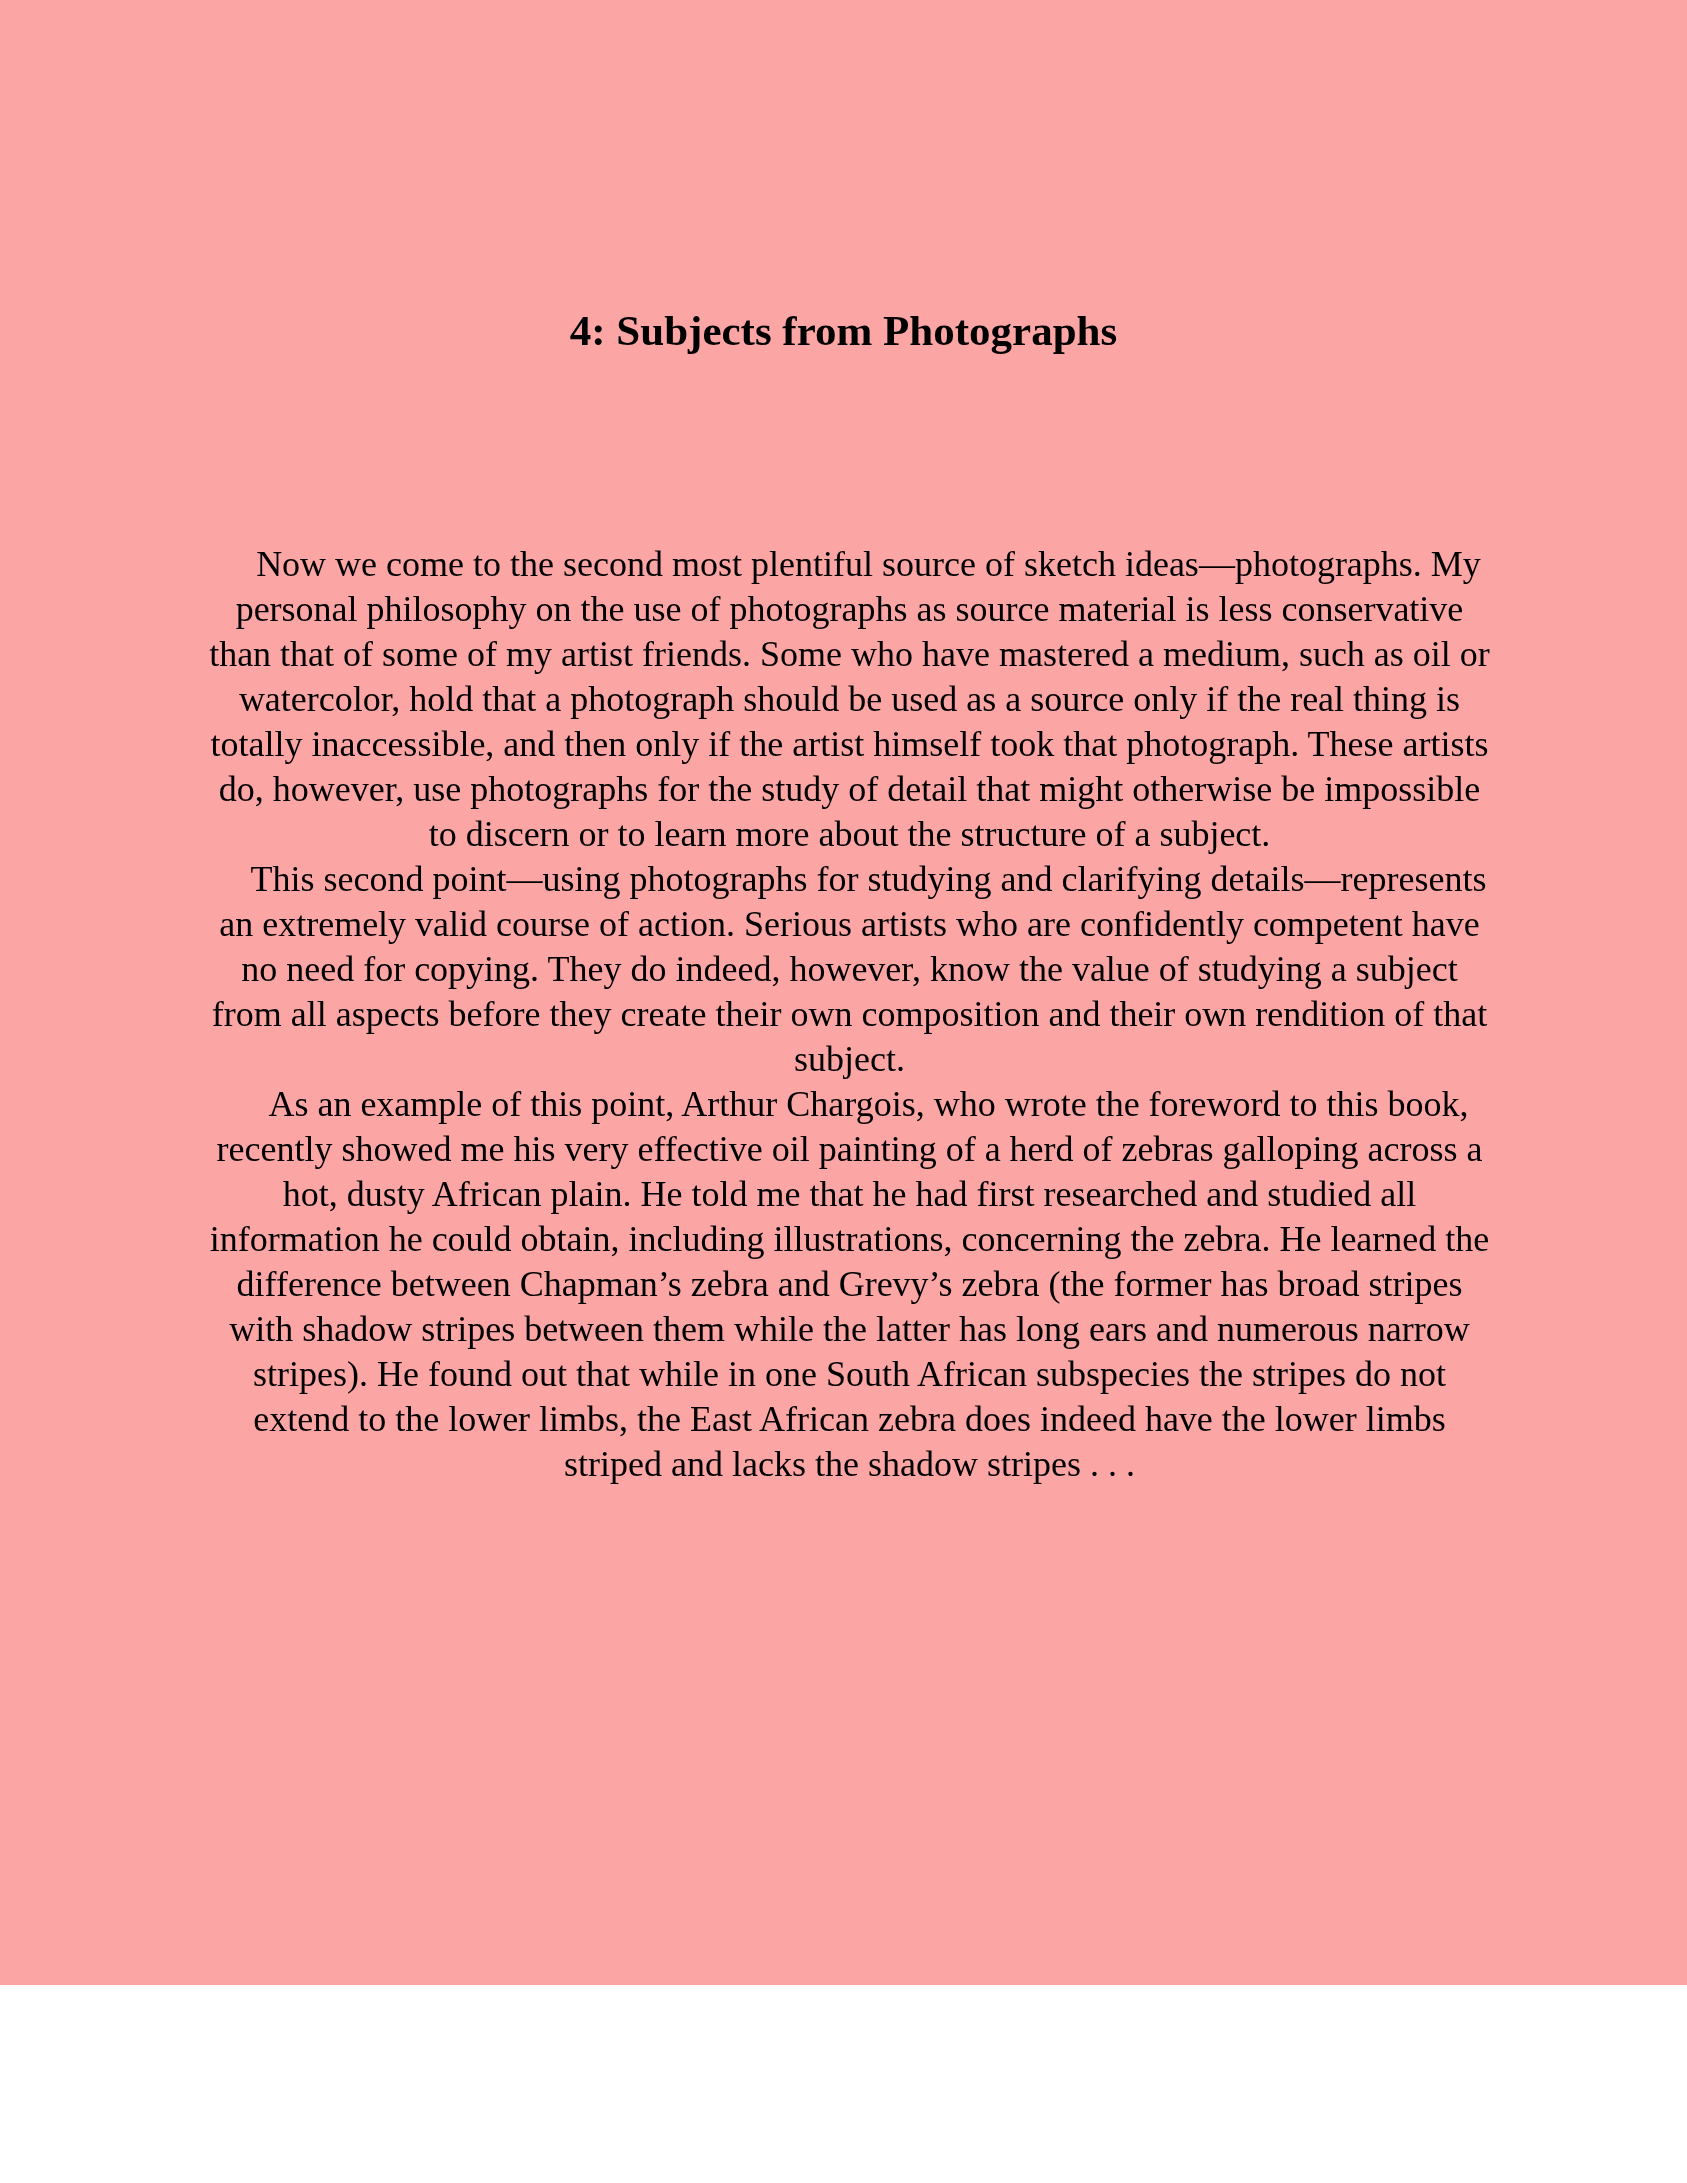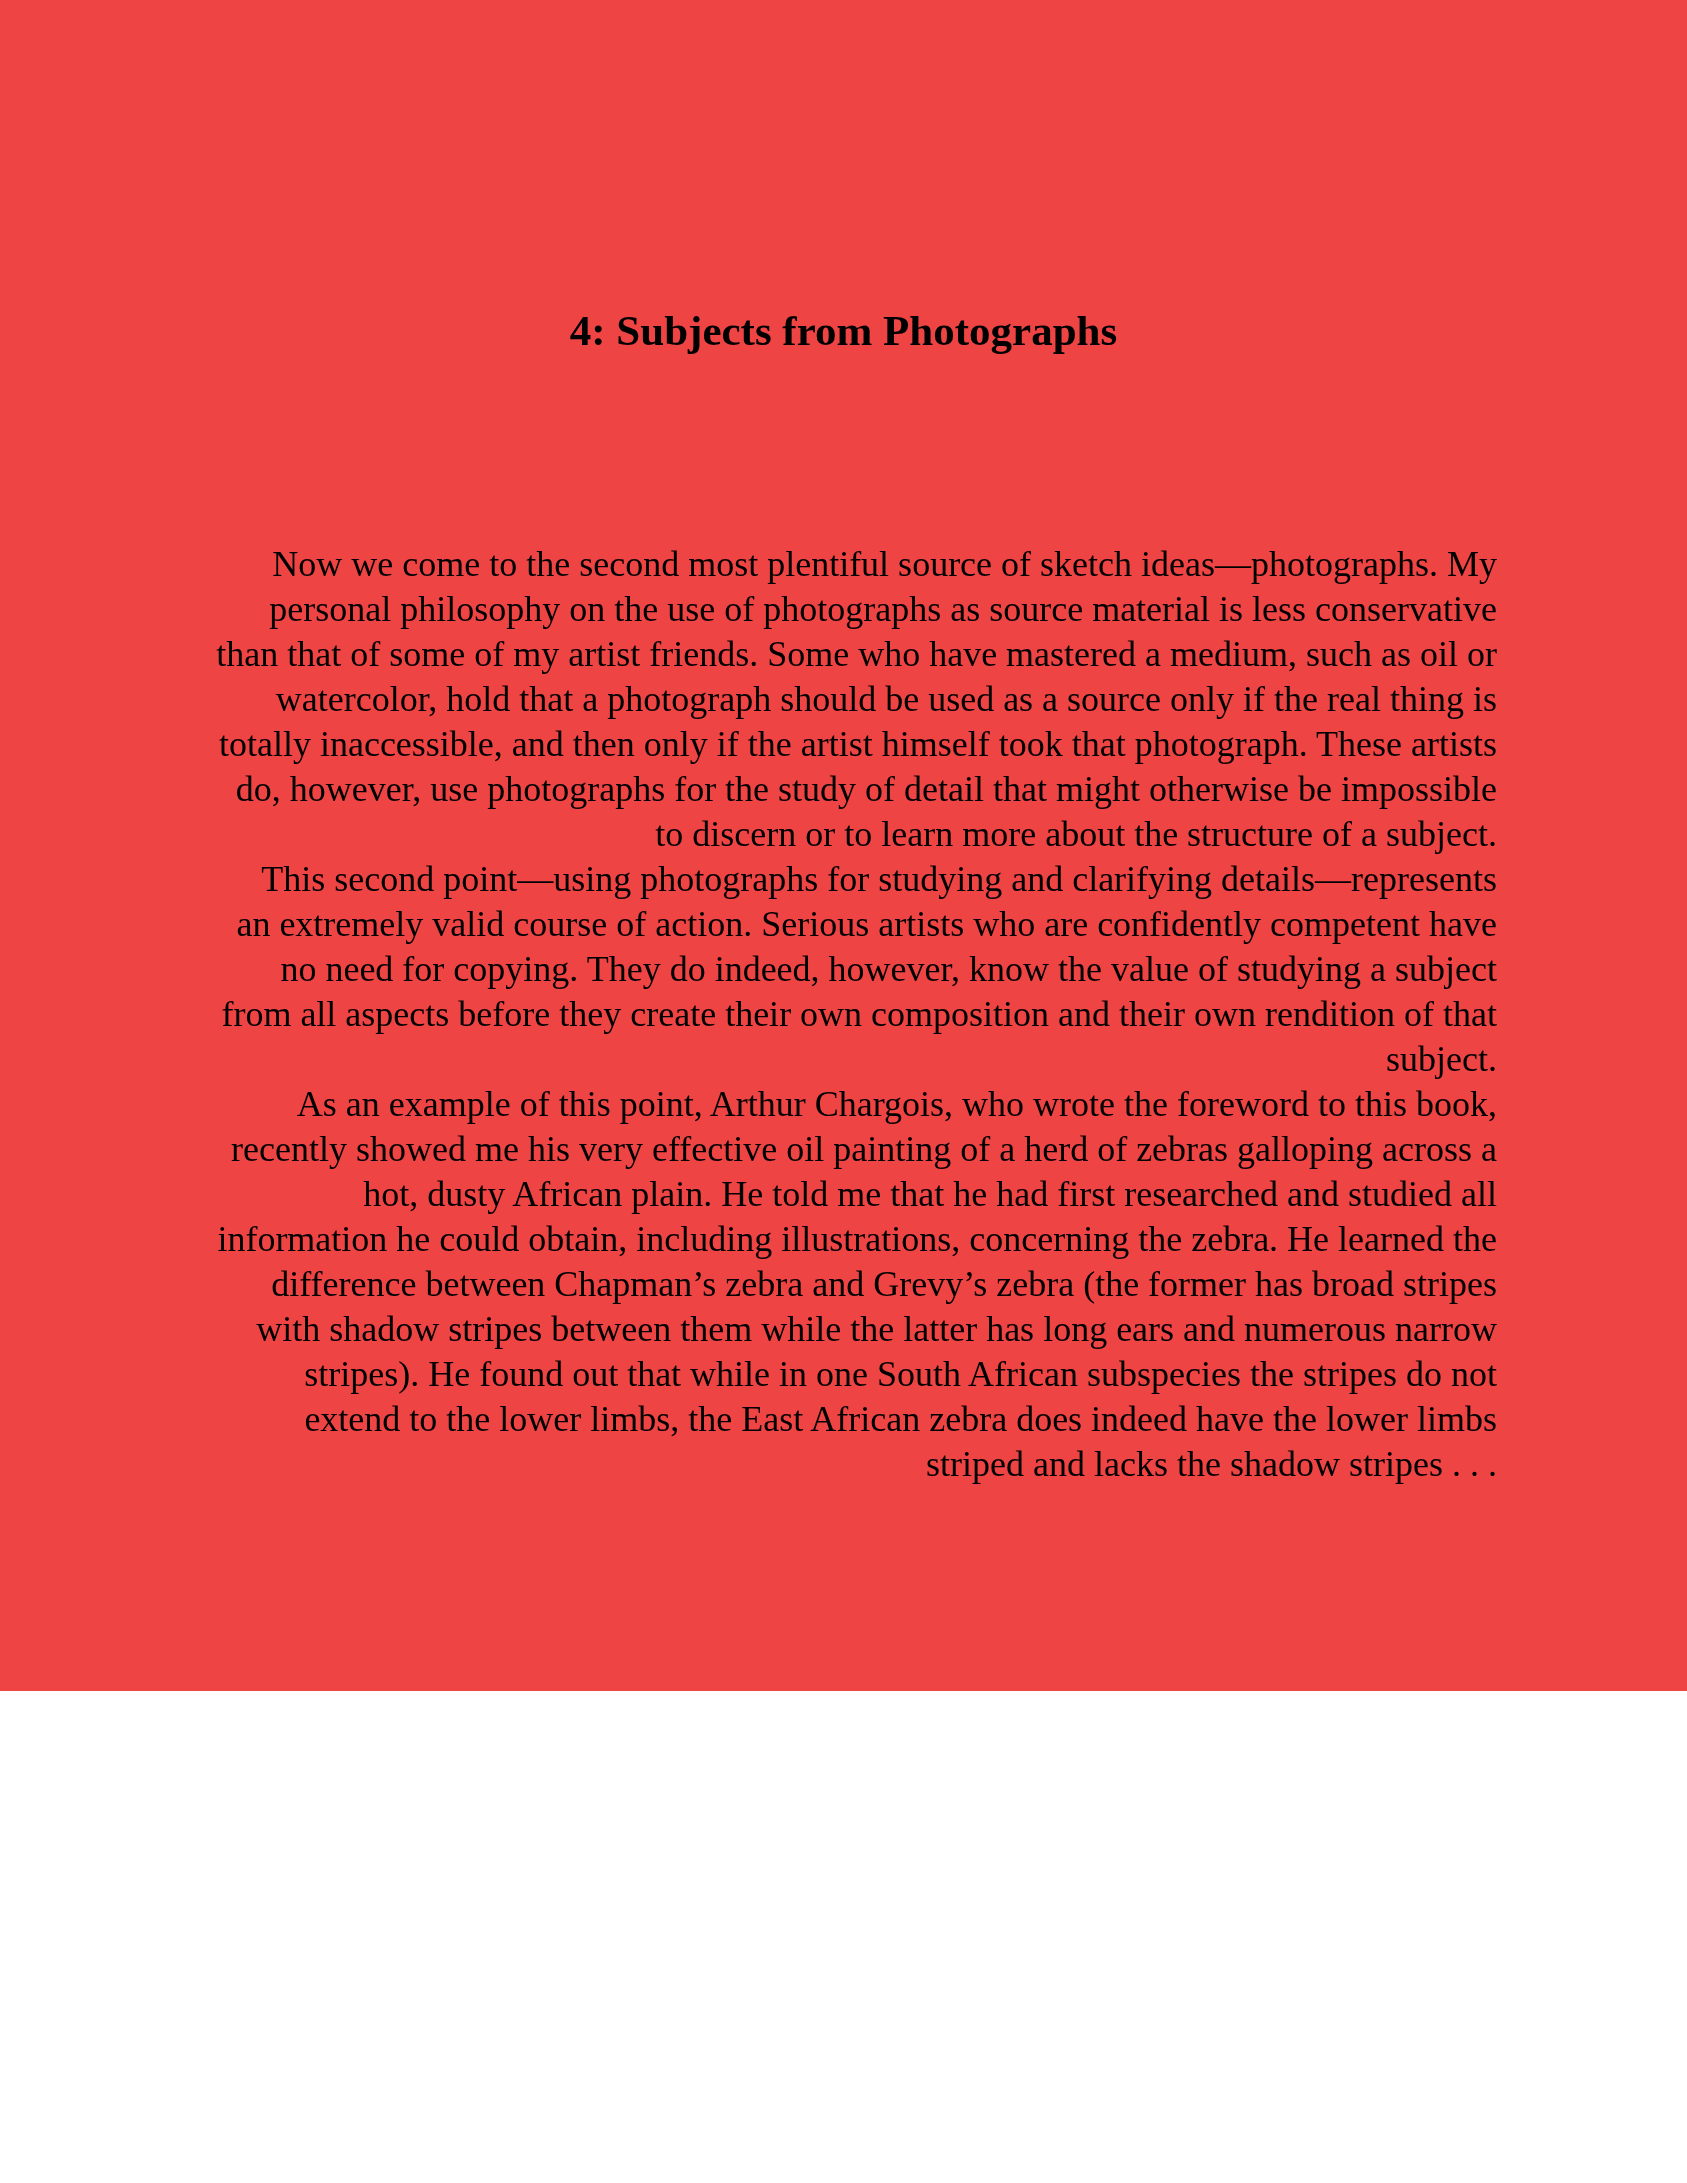--- a/index.html
+++ b/index.html
@@ -3,22 +3,22 @@
 <meta charset="utf-8">
 <style>
   html, body {
     margin: 0;
     padding: 0;
     background: #ffffff;
   }
   .page {
     position: relative;
     width: 1687px;
-    height: 1691px;
-    background: #ef4444;
+    height: 1985px;
+    background: #fca5a5;
     overflow: hidden;
     font-family: "Liberation Serif", serif;
     color: #000000;
   }
   .chapter-title {
     position: absolute;
     top: 306px;
     left: 0;
     width: 1687px;
     margin: 0;
@@ -31,21 +31,21 @@
   }
   .body-text {
     position: absolute;
     top: 542px;
     left: 202px;
     width: 1295px;
     font-family: "Liberation Serif", serif;
     font-size: 36px;
     line-height: 45px;
     color: #000000;
-    text-align: right;
+    text-align: center;
   }
   .body-text p {
     margin: 0;
     padding: 0;
     text-indent: 38px;
   }
 </style>
 </head>
 <body>
 

